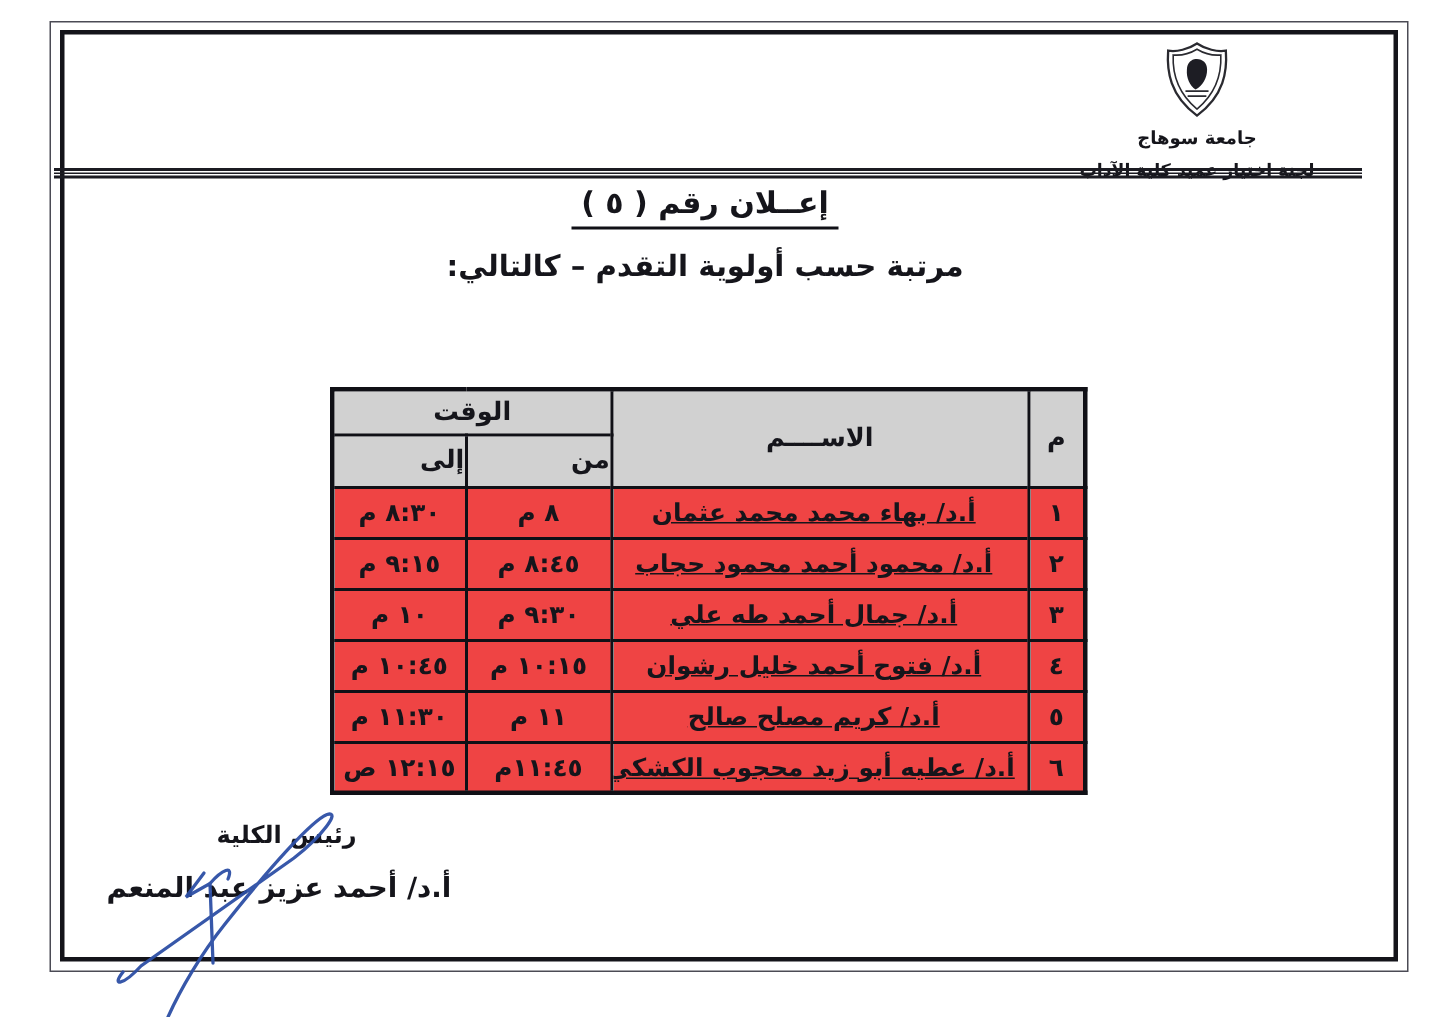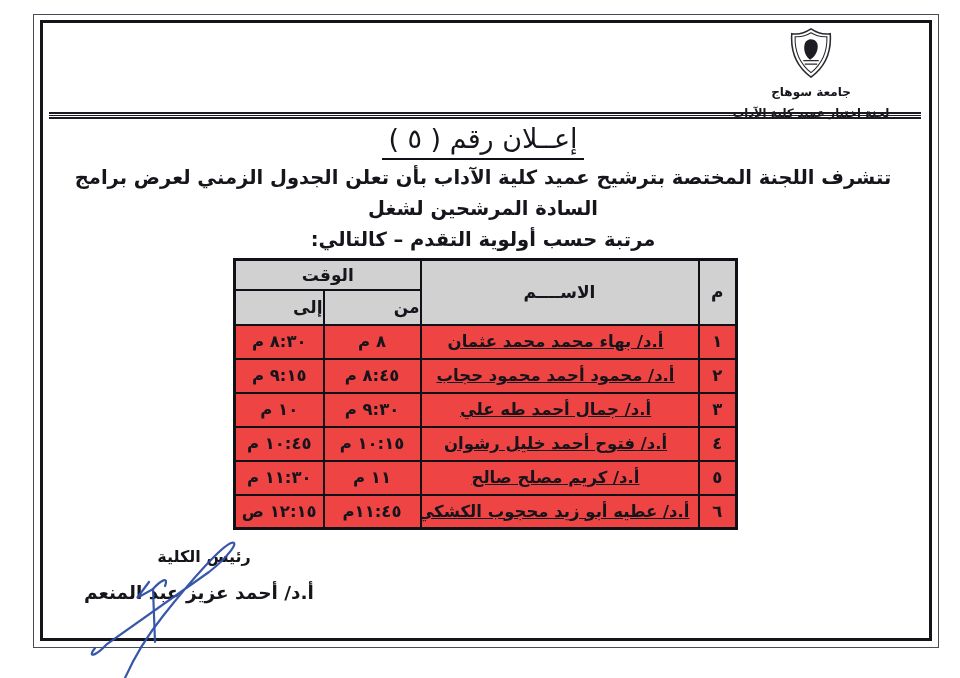--- a/index.html
+++ b/index.html
@@ -14,41 +14,41 @@
   }
   
   .frame-outer {
     position: absolute; left: 33px; top: 14px; width: 906px; height: 634px;
     border: 1.5px solid #4b4b55;
   }
   .frame-inner {
     position: absolute; left: 40px; top: 20px; width: 892px; height: 621px;
     border: 3px solid #14141a;
   }
-  .content { position: absolute; left: 37px; top: 20px; width: 892px; height: 503px; direction: rtl; }
+  .content { position: absolute; left: 24px; top: 20px; width: 892px; height: 503px; direction: rtl; }
 
   
   .letterhead {
     position: absolute; top: 8px; right: 18px; width: 200px;
     text-align: center; direction: rtl;
   }
   .emblem { display: inline-block; width: 44px; height: 50px; }
   .uni-name { font-size: 12px; font-weight: bold; margin-top: 3px; }
   .committee-name { font-size: 11.5px; font-weight: bold; margin-top: 7px; }
   .header-rule {
     position: absolute; top: 92px; left: 12px; right: 8px; height: 7px;
     border-top: 2px solid #1b1b22;
     border-bottom: 2px solid #1b1b22;
     background: linear-gradient(#1b1b22, #1b1b22) center / 100% 1px no-repeat;
   }
 
   
   .title-wrap { position: absolute; top: 103px; left: 0; width: 100%; text-align: center; }
   .title {
-    display: inline-block; font-size: 27px; font-weight: normal;
+    display: inline-block; font-size: 20px; font-weight: bold;
     border-bottom: 2.5px solid #101016; padding: 0 6px 4px 6px;
   }
   .body-text {
     position: absolute; top: 142px; left: 18px; right: 18px;
     text-align: center; font-size: 19.5px; font-weight: bold; line-height: 31px;
     direction: rtl;
   }
 
   
   .table-wrap { position: absolute; top: 238px; left: 196px; }
@@ -97,21 +97,20 @@
     <div class="uni-name">جامعة سوهاج</div>
     <div class="committee-name">لجنة اختيار عميد كلية الآداب</div>
   </div>
   <div class="header-rule"></div>
 
   <div class="title-wrap">
     <span class="title">إعــلان رقم ( ٥ )</span>
   </div>
 
   <div class="body-text">
-    <div>تتشرف اللجنة المختصة بترشيح عميد كلية الآداب بأن تعلن الجدول الزمني لعرض برامج السادة المرشحين لشغل</div>
     <div>مرتبة حسب أولوية التقدم – كالتالي:</div>
   </div>
 
   <div class="table-wrap">
     <table class="schedule">
       <colgroup>
         <col style="width:38px">
           <col style="width:278px">
           <col style="width:97px">
           <col style="width:89px">

